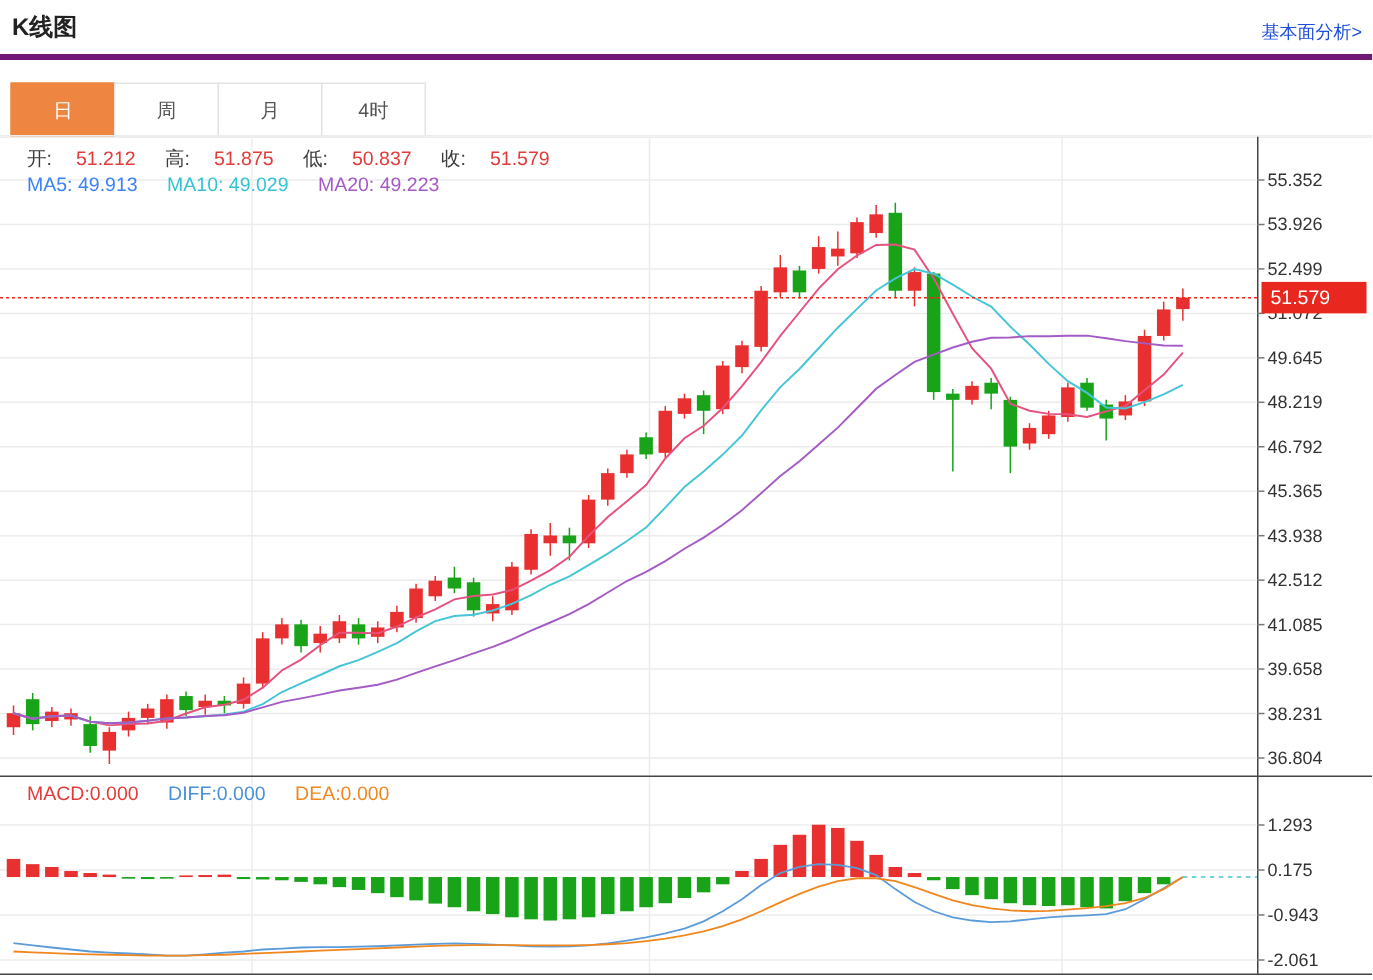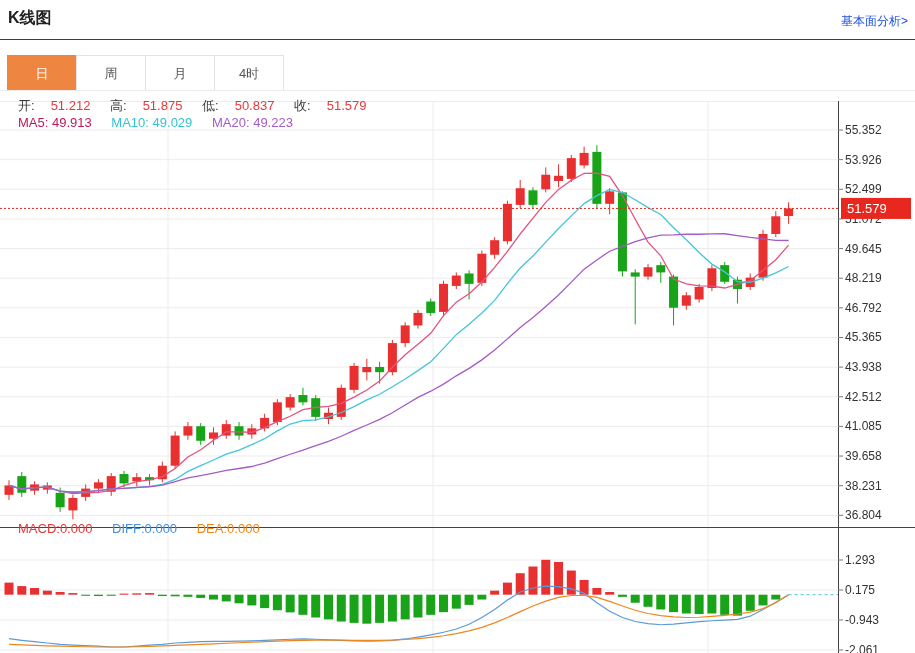--- a/index.html
+++ b/index.html
@@ -1,26 +1,26 @@
 <!DOCTYPE html>
 <html><head>
 <meta charset="utf-8">
 <style>
   html,body{margin:0;padding:0;background:#fff;}
   .page{position:relative;width:915px;height:653px;background:#fff;overflow:hidden;
         font-family:"Liberation Sans","DejaVu Sans",sans-serif;}
-  .header{position:absolute;top:0;left:0;width:915px;height:40px;border-bottom:1px solid #701a75;box-sizing:border-box;}
+  .header{position:absolute;top:0;left:0;width:915px;height:40px;border-bottom:4px solid #701a75;box-sizing:border-box;}
   .title{position:absolute;left:8px;top:8px;font-size:16px;font-weight:bold;color:#222;}
   .fa-link{position:absolute;right:7px;top:13px;font-size:12px;color:#1d4ed8;text-decoration:none;cursor:pointer;}
   .tabbar{position:absolute;top:55px;left:8px;display:flex;}
   .tab{width:70px;height:36px;line-height:36px;text-align:center;font-size:13px;color:#555;
        background:#fff;border:1px solid #e3e3e3;margin-left:-1px;cursor:pointer;box-sizing:border-box;}
   .tab.active{background:#ee8540;border-color:#ee8540;color:#fff;}
   .tab-underline{position:absolute;top:90px;left:0;width:915px;height:1px;background:#ececec;}
-  .chart-wrap{position:absolute;top:91px;left:0;width:915px;height:506px;margin-top:10px;}
+  .chart-wrap{position:absolute;top:91px;left:0;width:915px;height:506px;}
   .info-row{position:absolute;left:18px;font-size:13px;white-space:nowrap;z-index:5;}
   .ohlc-row{top:97px;}
   .ma-row{top:115px;}
   .macd-row{top:521px;}
   .info-row .pair{margin-right:16px;}
   .ohlc-row .lbl{color:#3b3b3b;}
   .ohlc-row .val{color:#e23b3b;padding-left:16px;}
   svg text{font-family:"Liberation Sans","DejaVu Sans",sans-serif;}
 </style>
 </head>
@@ -41,21 +41,21 @@
   <div class="tab-underline"></div>
 
   <div class="info-row ohlc-row">
     <span class="pair"><span class="lbl">开:</span><span class="val">51.212</span></span>
     <span class="pair"><span class="lbl">高:</span><span class="val">51.875</span></span>
     <span class="pair"><span class="lbl">低:</span><span class="val">50.837</span></span>
     <span class="pair"><span class="lbl">收:</span><span class="val">51.579</span></span>
   </div>
 
   <div class="info-row ma-row">
-    <span class="pair ma-item" style="color: #be185d;"><span>MA5:</span> <span>49.913</span></span>
+    <span class="pair ma-item" style="color: #3b82f6;"><span>MA5:</span> <span>49.913</span></span>
     <span class="pair ma-item" style="color: rgb(53, 195, 210);"><span>MA10:</span> <span>49.029</span></span>
     <span class="pair ma-item" style="color: rgb(165, 91, 197);"><span>MA20:</span> <span>49.223</span></span>
   </div>
 
   <div class="info-row macd-row">
     <span class="pair macd-item" style="color: rgb(226, 59, 59);"><span>MACD:</span><span>0.000</span></span>
     <span class="pair macd-item" style="color: rgb(74, 144, 217);"><span>DIFF:</span><span>0.000</span></span>
     <span class="pair macd-item" style="color: rgb(240, 135, 30);"><span>DEA:</span><span>0.000</span></span>
   </div>
 

